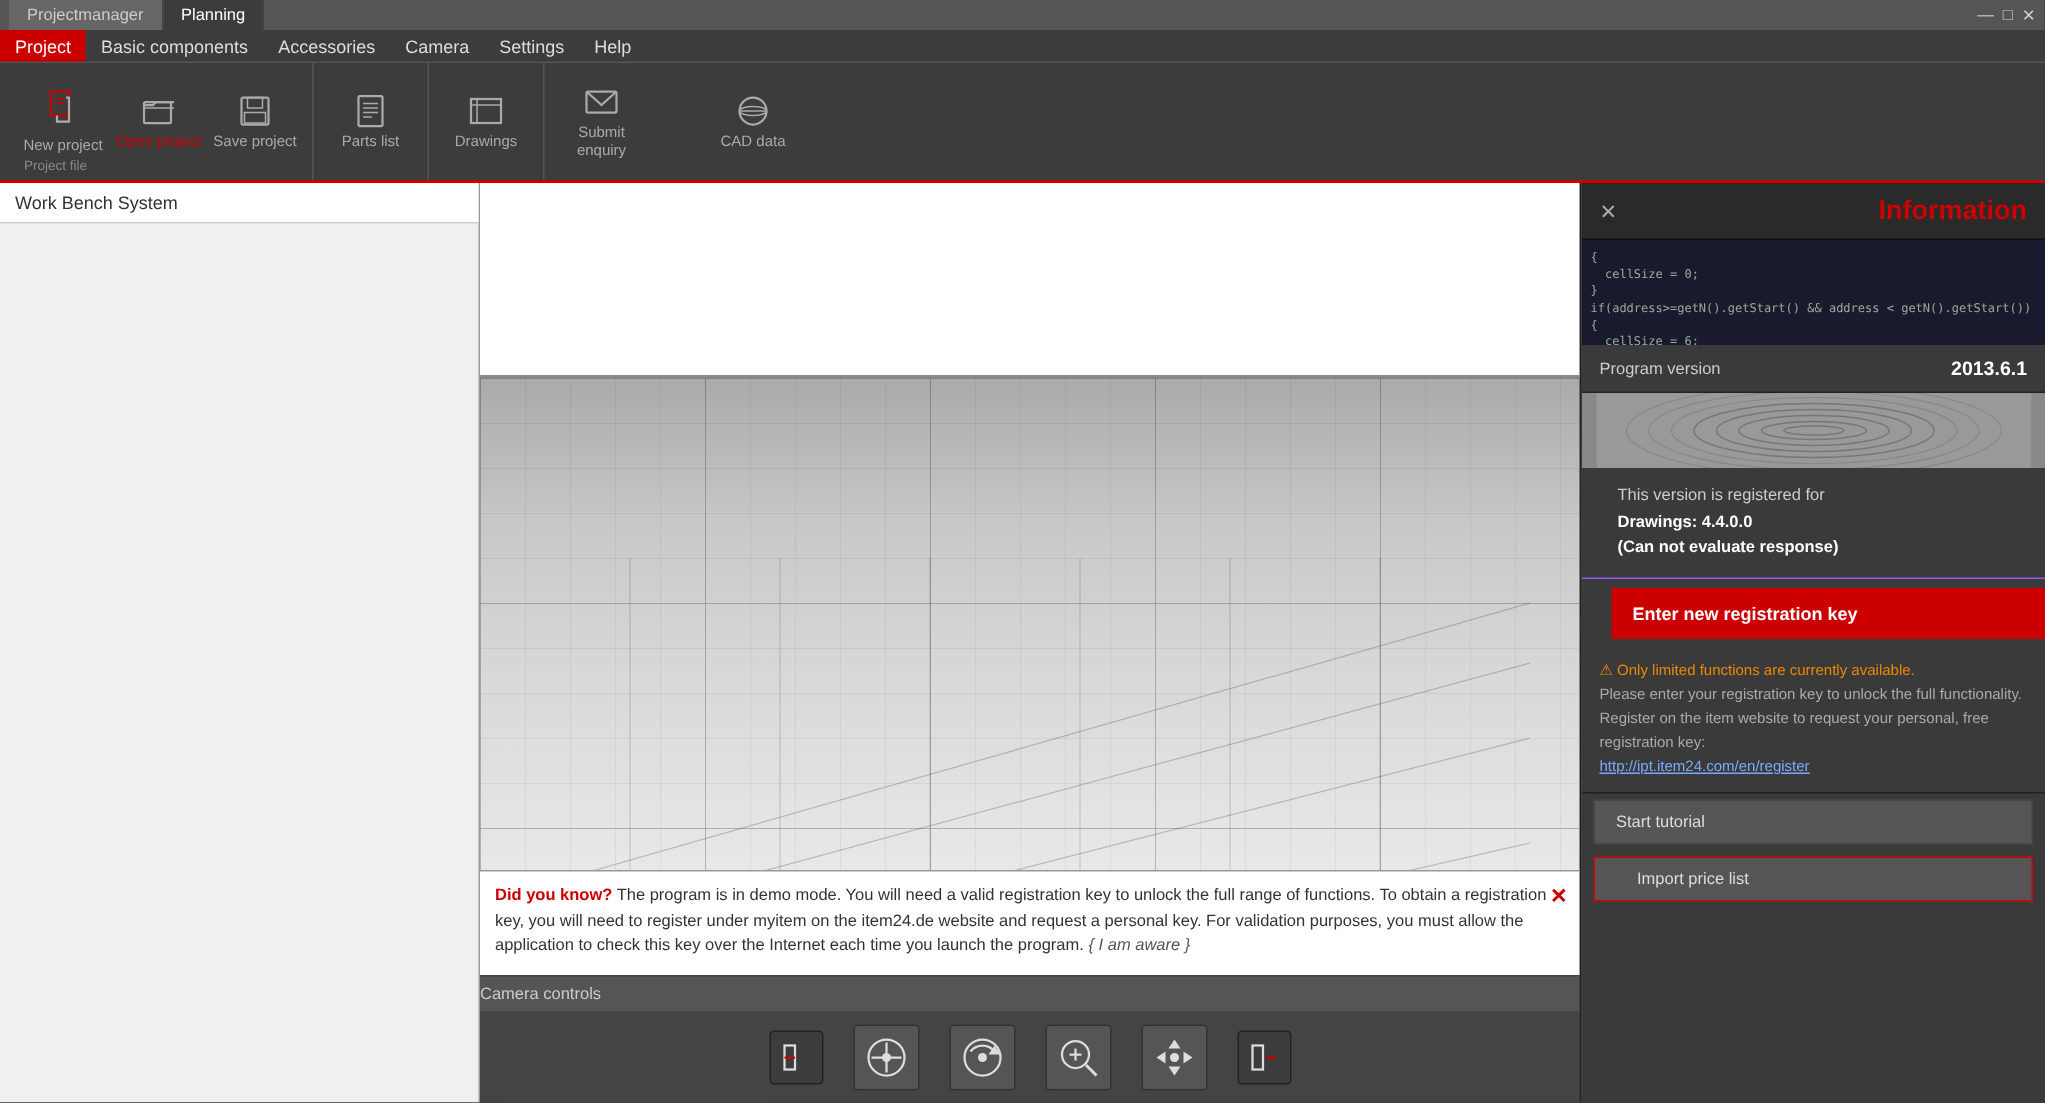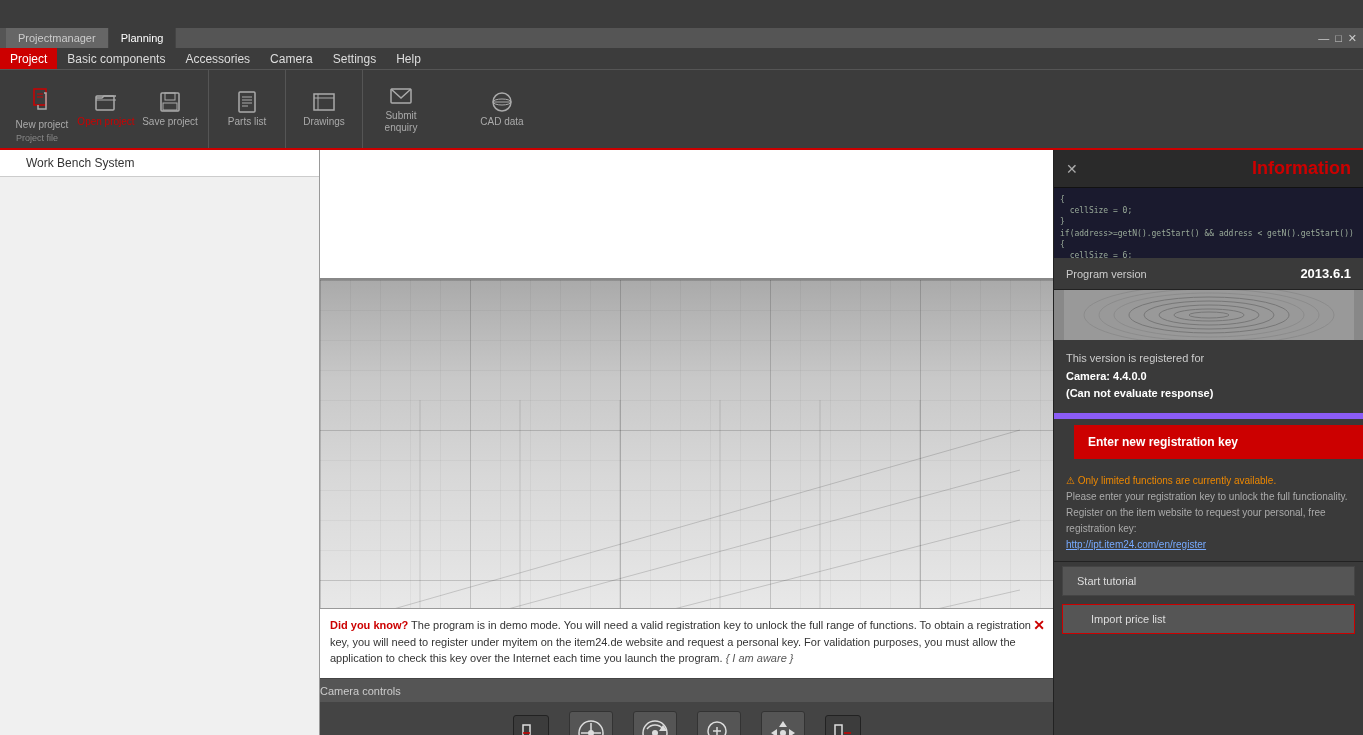--- a/index.html
+++ b/index.html
@@ -1,19 +1,19 @@
 <!DOCTYPE html>
 <html><head>
   <meta charset="utf-8">
   <style>
     * { margin: 0; padding: 0; box-sizing: border-box; }
     body { width: 1363px; height: 735px; background: #3c3c3c; font-family: Arial, sans-serif; font-size: 12px; color: #fff; overflow: hidden; }
 
     
-    #title-bar { background: #555; height: 20px; display: flex; align-items: center; justify-content: space-between; padding: 0 6px; margin-top: 28px; }
+    #title-bar { background: #555; height: 20px; display: flex; align-items: center; justify-content: space-between; padding: 0 6px; }
     #title-bar-tabs { display: flex; height: 100%; }
     .title-tab { background: #666; color: #ccc; font-size: 11px; padding: 0 12px; display: flex; align-items: center; cursor: pointer; border-right: 1px solid #444; }
     .title-tab.active { background: #3c3c3c; color: #fff; }
     #title-controls { display: flex; gap: 6px; }
     .title-ctrl { color: #ccc; font-size: 11px; cursor: pointer; }
 
     
     #menu-bar { background: #3c3c3c; height: 22px; display: flex; align-items: center; border-bottom: 1px solid #555; }
     .menu-item { color: #ddd; font-size: 12px; padding: 0 10px; height: 100%; display: flex; align-items: center; cursor: pointer; }
     .menu-item.active { background: #c00; color: #fff; }
@@ -23,21 +23,21 @@
     .toolbar-group { display: flex; align-items: center; height: 100%; border-right: 1px solid #555; padding: 0 6px; }
     .toolbar-group:last-child { border-right: none; gap: 37px; }
     .toolbar-btn { display: flex; flex-direction: column; align-items: center; justify-content: center; width: 64px; height: 70px; cursor: pointer; color: #ccc; font-size: 10px; text-align: center; padding: 4px 2px; }
     .toolbar-label { font-size: 10px; color: #aaa; text-align: center; line-height: 1.2; }
 
     
     #main { display: flex; height: calc(735px - 20px - 22px - 80px); }
 
     
     #left-panel { width: 320px; background: #f0f0f0; border-right: 1px solid #999; display: flex; flex-direction: column; }
-    #left-panel-title { background: #fff; padding: 6px 26px; font-size: 12px; color: #333; border-bottom: 1px solid #ccc; }
+    #left-panel-title { background: #fff; padding: 6px 10px; font-size: 12px; color: #333; border-bottom: 1px solid #ccc; }
 
     
     #center-panel { flex: 1; display: flex; flex-direction: column; position: relative; }
     #viewport-top { height: 130px; background: #fff; border-bottom: 2px solid #888; }
     #viewport-3d { flex: 1; background: linear-gradient(180deg, #aaa 0%, #c8c8c8 30%, #d8d8d8 60%, #e8e8e8 100%); position: relative; overflow: hidden; }
 
     
     #notification { background: #fff; border-top: 1px solid #999; padding: 8px 10px; font-size: 11px; color: #333; line-height: 1.5; position: relative; min-height: 70px; }
     #notification .did-you-know { color: #c00; font-weight: bold; display: inline; }
     #notification .italic { font-style: italic; color: #555; }
@@ -56,21 +56,21 @@
     #right-panel-close { color: #aaa; cursor: pointer; font-size: 14px; }
 
     #code-preview { background: #1a1a2e; padding: 6px; font-size: 8px; color: #8a8; font-family: monospace; line-height: 1.4; height: 70px; overflow: hidden; }
 
     #version-row { display: flex; align-items: center; justify-content: space-between; padding: 8px 12px; background: #3a3a3a; border-bottom: 1px solid #222; }
     #version-label { color: #ccc; font-size: 11px; }
     #version-value { color: #fff; font-size: 13px; font-weight: bold; }
 
     #fingerprint-area { height: 50px; background: #888; overflow: hidden; display: flex; align-items: center; justify-content: center; }
 
-    #registration-info { padding: 10px 12px; font-size: 11px; color: #ccc; line-height: 1.6; border-bottom: 6px solid #8b5cf6; }
+    #registration-info { padding: 10px 24px; font-size: 11px; color: #ccc; line-height: 1.6; border-bottom: 1px solid #8b5cf6; }
     #registration-info .bold { color: #fff; font-weight: bold; }
 
     .red-button { background: #c00; color: #fff; border: none; padding: 10px 14px; margin: 6px 20px; cursor: pointer; font-size: 12px; font-weight: bold; width: calc(100% - 16px); text-align: left; display: block; }
 
     #warning-text { padding: 8px 12px; font-size: 10px; color: #aaa; line-height: 1.6; border-bottom: 1px solid #222; }
     #warning-text .orange { color: #e80; }
     #warning-text a { color: #7af; }
 
     .gray-button { background: #555; color: #ddd; border: none; padding: 8px 14px; margin: 4px 8px; cursor: pointer; font-size: 11px; width: calc(100% - 16px); text-align: left; display: block; border: 1px solid #444; }
     .gray-button.red-border { border: 1px solid #c00; padding-left: 28px; }
@@ -326,21 +326,21 @@
         <ellipse cx="145" cy="25" rx="35" ry="6" fill="none" stroke="#777" stroke-width="1"></ellipse>
         <ellipse cx="145" cy="25" rx="20" ry="3" fill="none" stroke="#777" stroke-width="1"></ellipse>
         <ellipse cx="145" cy="25" rx="95" ry="22" fill="none" stroke="#888" stroke-width="0.8"></ellipse>
         <ellipse cx="145" cy="25" rx="110" ry="26" fill="none" stroke="#888" stroke-width="0.8"></ellipse>
         <ellipse cx="145" cy="25" rx="125" ry="30" fill="none" stroke="#888" stroke-width="0.8"></ellipse>
       </svg>
     </div>
 
     <div id="registration-info">
       <div>This version is registered for</div>
-      <div class="bold">Camera: 4.4.0.0</div>
+      <div class="bold">Drawings: 4.4.0.0</div>
       <div class="bold">(Can not evaluate response)</div>
     </div>
 
     <button class="red-button">Enter new registration key</button>
 
 
     <div id="warning-text">
       <div class="orange">⚠ Only limited functions are currently available.</div>
       <div>Please enter your registration key to unlock the full functionality.</div>
       <div>Register on the item website to request your personal, free registration key:</div>

